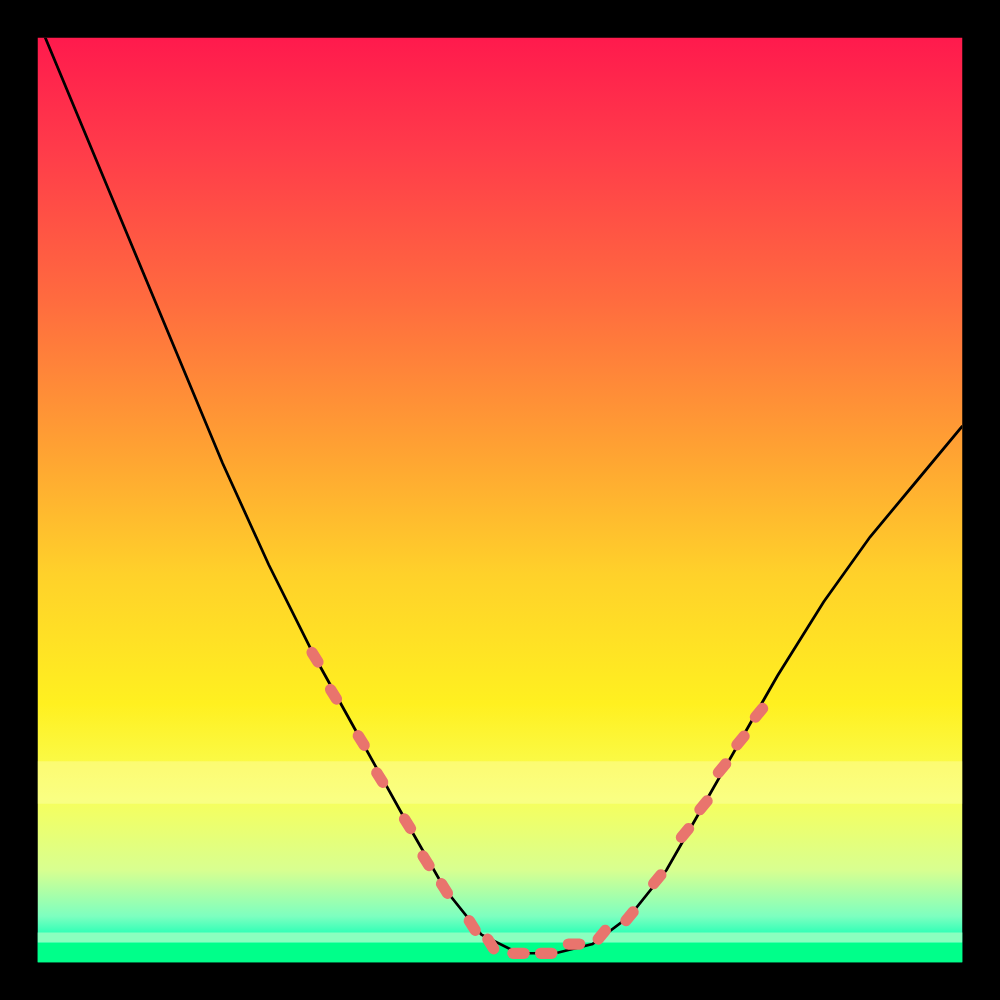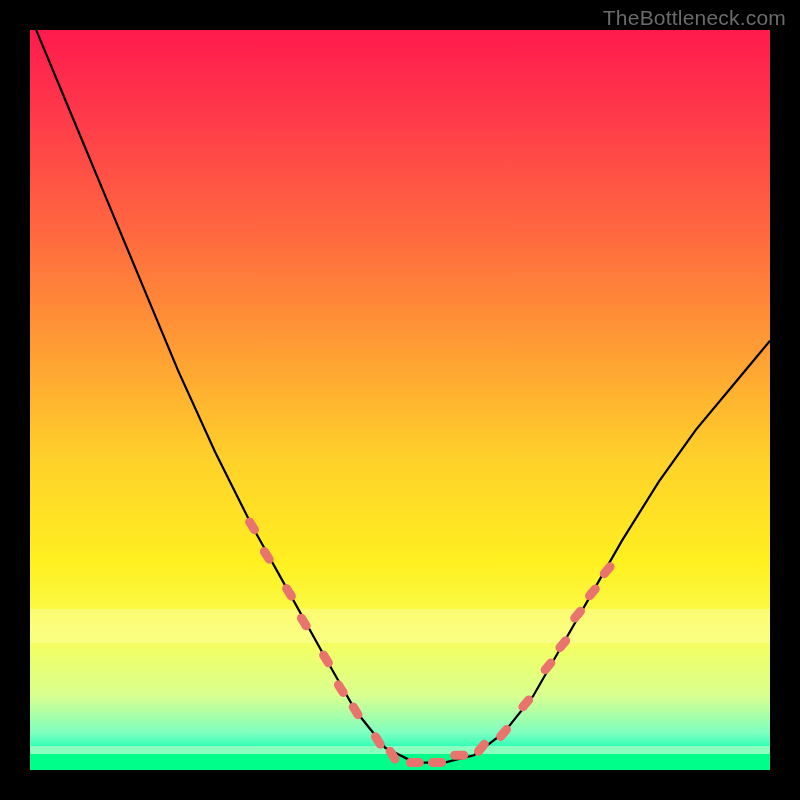--- a/index.html
+++ b/index.html
@@ -75,21 +75,20 @@
     color: #6b6b6b;
     font-size: 21px;
     letter-spacing: 0.2px;
     font-family: Arial, sans-serif;
   }
 </style>
 </head>
 <body>
 
 <div class="frame">
-  <div class="watermark">TheBottleneck.com</div>
 
   <div class="plot">
     <div class="gradient"></div>
     <div class="light-band"></div>
     <div class="green-stripe"></div>
 
     <svg class="curve" viewBox="0 0 740 740" preserveAspectRatio="none">
       <g id="curve-group">
           <path d="M0.0 -14.8 L37.0 74.0 L74.0 162.8 L111.0 251.6 L148.0 340.4 L185.0 421.8 L222.0 495.8 L259.0 562.4 L296.0 629.0 L325.6 680.8 L355.2 717.8 L384.8 732.6 L414.4 732.6 L444.0 725.2 L473.6 703.0 L503.2 666.0 L532.8 614.2 L562.4 562.4 L592.0 510.6 L629.0 451.4 L666.0 399.6 L703.0 355.2 L740.0 310.8" fill="none" stroke="#000000" stroke-width="2.2"></path>
         </g>

